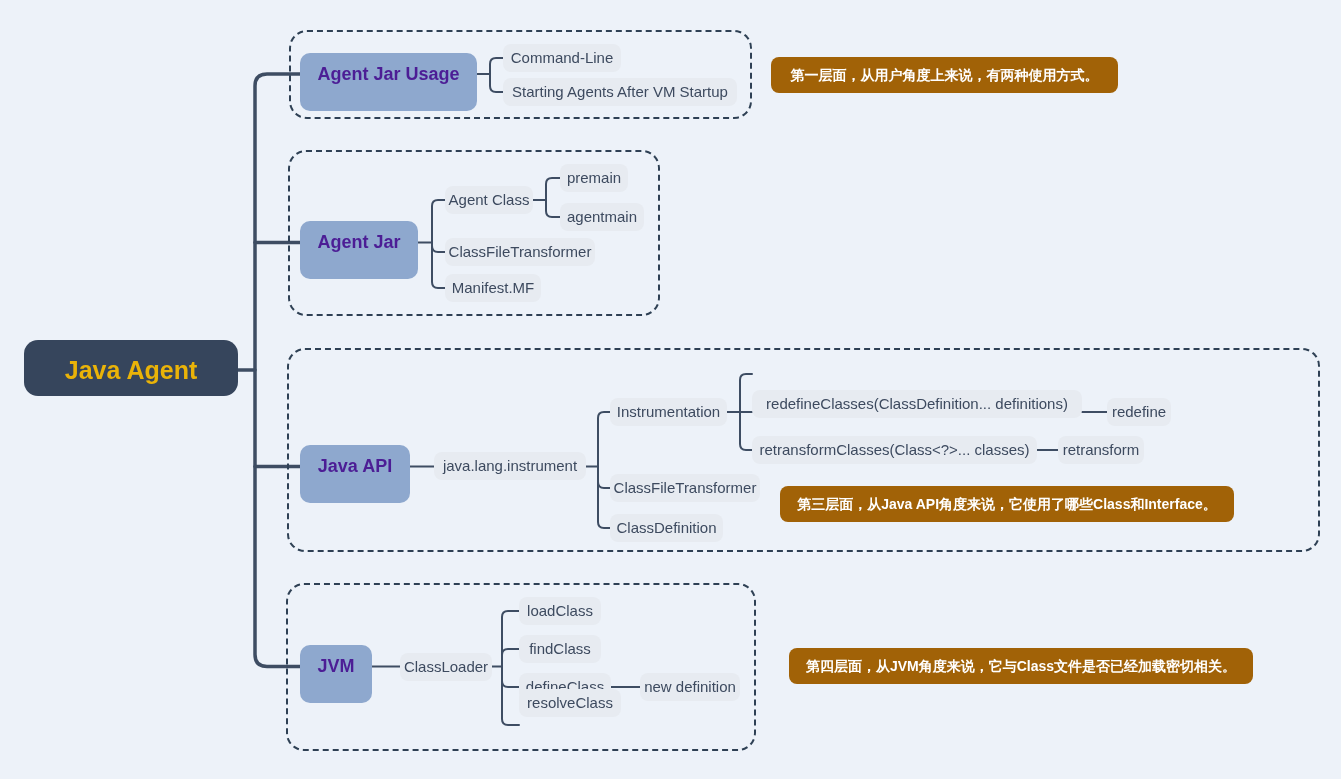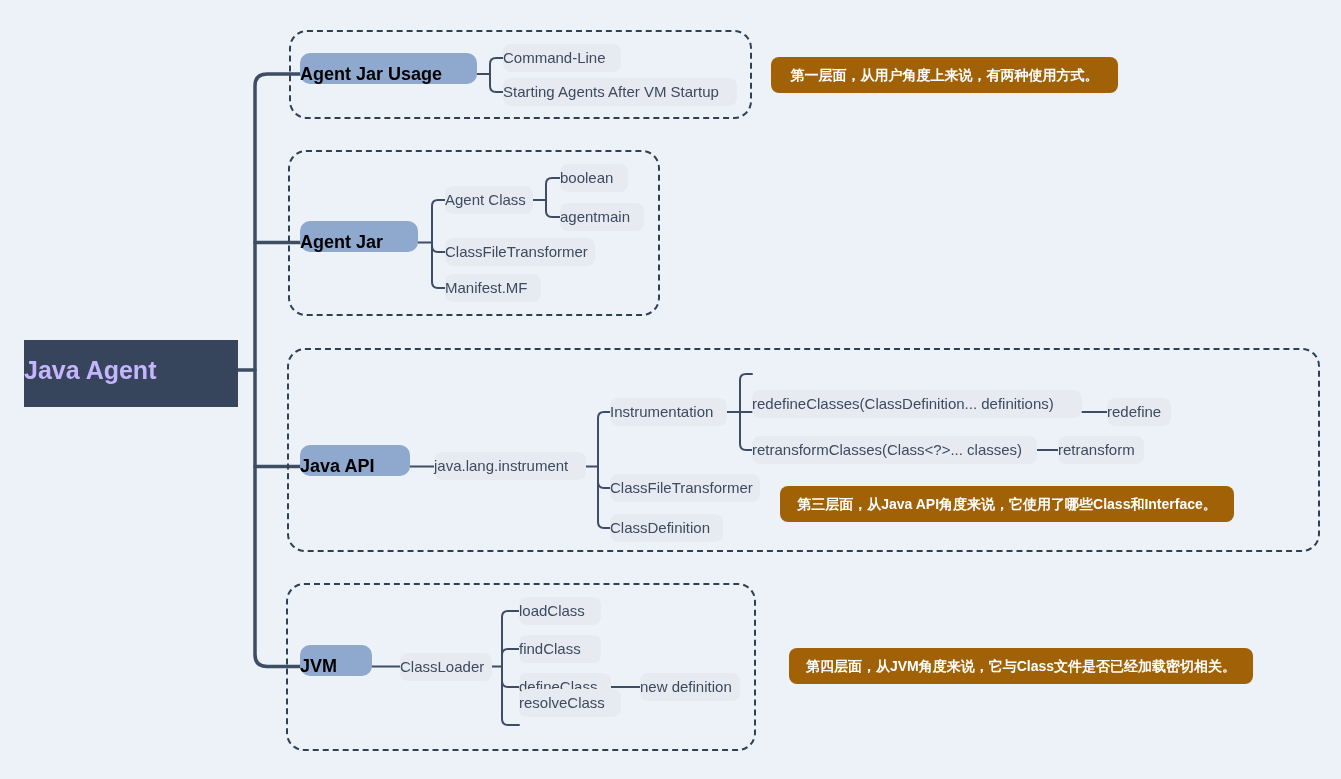--- a/index.html
+++ b/index.html
@@ -8,30 +8,31 @@
     background:#edf2f9;
     font-family:"Liberation Sans","DejaVu Sans",sans-serif;
     position:relative;overflow:hidden;
   }
   #canvas{position:absolute;inset:0;width:1341px;height:779px;}
   #wires{position:absolute;left:0;top:0;width:1341px;height:779px;}
   .node{
     position:absolute;
     white-space:nowrap;
     box-sizing:border-box;
+    text-align:center;
   }
   .root{
-    background:#36455c;color:#c4b5fd;
-    height:67px;line-height:60px;
+    background:#36455c;color:#eab308;
+    height:56px;line-height:60px;
     font-size:25px;font-weight:bold;
-    border-radius:0;
+    border-radius:14px;
   }
   .branch{
-    background:#8ea8ce;color:#000000;
-    height:31px;line-height:43px;
+    background:#8ea8ce;color:#4c1d95;
+    height:58px;line-height:43px;
     font-size:18px;font-weight:bold;
     border-radius:10px;
   }
   .child{
     background:#e7ebf1;color:#3d4a5f;
     height:28px;line-height:28px;
     font-size:15px;
     border-radius:8px;
   }
   .note{
@@ -110,21 +111,21 @@
 
   <div class="node root" style="left:24px;top:340px;width:214px">Java Agent</div>
 
   <div class="node branch" style="left:300px;top:53px;width:177px">Agent Jar Usage</div>
   <div class="node child" style="left:503px;top:44px;width:118px">Command-Line</div>
   <div class="node child" style="left:503px;top:78px;width:234px">Starting Agents After VM Startup</div>
   <div class="node note" style="left:771px;top:57px;width:347px">第一层面，从用户角度上来说，有两种使用方式。</div>
 
   <div class="node branch" style="left:300px;top:221px;width:118px">Agent Jar</div>
   <div class="node child" style="left:445px;top:186px;width:88px">Agent Class</div>
-  <div class="node child" style="left:560px;top:164px;width:68px">boolean</div>
+  <div class="node child" style="left:560px;top:164px;width:68px">premain</div>
   <div class="node child" style="left:560px;top:203px;width:84px">agentmain</div>
   <div class="node child" style="left:445px;top:238px;width:150px">ClassFileTransformer</div>
   <div class="node child" style="left:445px;top:274px;width:96px">Manifest.MF</div>
 
   <div class="node child" style="left:434px;top:452px;width:152px">java.lang.instrument</div>
   <div class="node branch" style="left:300px;top:445px;width:110px">Java API</div>
   <div class="node child" style="left:610px;top:398px;width:117px">Instrumentation</div>
   <div class="node child" style="left:752px;top:390px;width:330px">redefineClasses(ClassDefinition... definitions)</div>
   <div class="node child" style="left:1107px;top:398px;width:64px">redefine</div>
   <div class="node child" style="left:752px;top:436px;width:285px">retransformClasses(Class&lt;?&gt;... classes)</div>

